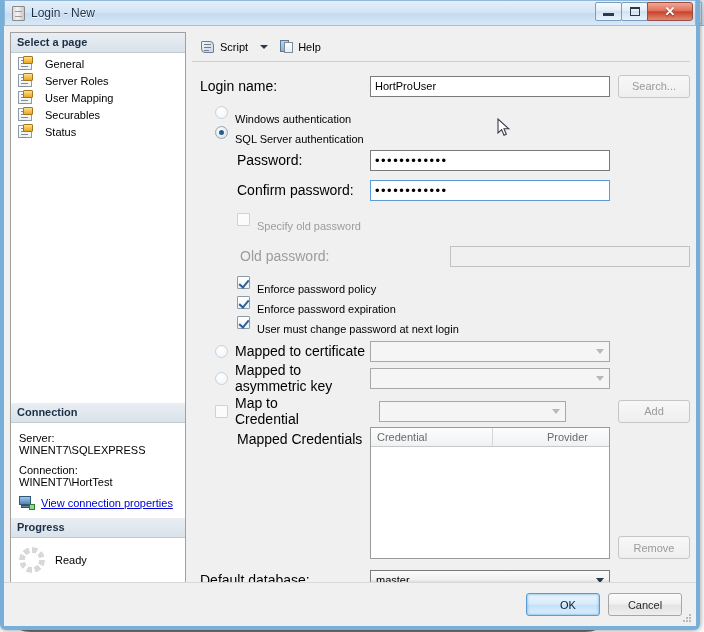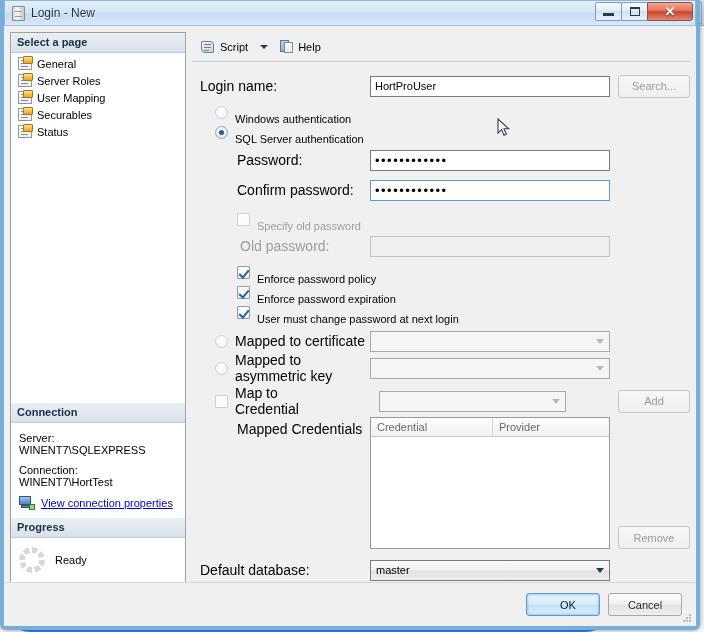--- a/index.html
+++ b/index.html
@@ -6,21 +6,21 @@
   html, body {
     margin: 0; padding: 0;
     width: 704px; height: 632px;
     overflow: hidden;
     font-family: "Liberation Sans", sans-serif;
     font-size: 11px;
   }
   #desktop {
     position: relative;
     width: 616px; height: 632px;
-    background: #3b82f6;
+    background: #737373;
     border-radius: 31px;
   }
   
   #bg-window {
     position: absolute; left: 268px; top: 0; width: 436px; height: 26px;
     background: linear-gradient(180deg,#ddeaf8 0%,#cfe1f5 55%,#c3d9f1 100%);
     border-bottom: 1px solid #9ab6d6;
     overflow: hidden;
   }
   #bg-blur-row1 {
@@ -111,21 +111,21 @@
     height: 551px;
   }
   .section-head {
     background: linear-gradient(180deg,#e9eef3 0%,#d9e2ea 100%);
     border-bottom: 1px solid #c0cad4;
     font-weight: bold; font-size: 11px; color: #1b2f46;
     padding: 3px 6px 4px 6px;
   }
   #page-list { padding: 2px 0 0 0; flex: 0 0 auto; }
   .page-item {
-    display: flex; align-items: center; gap: 5px;
+    display: flex; align-items: center; gap: 13px;
     padding: 1px 6px 1px 7px; height: 17px; cursor: default;
   }
   .page-item .lbl { font-size: 11px; color: #000; }
   .pg-icon {
     width: 14px; height: 13px; position: relative; flex: none;
     background: linear-gradient(180deg,#fdfdfd,#eef0f2);
     border: 1px solid #8e9aa6;
   }
   .pg-icon i { position:absolute; left:2px; width:7px; height:1px; background:#7f8c99; }
   .pg-icon i:nth-child(1){top:2px;} .pg-icon i:nth-child(2){top:5px;}
@@ -291,20 +291,21 @@
   }
   .combo .arr.dim { border-top-color: #b8b8b8; }
 
   #cred-grid {
     width: 240px; height: 132px; border: 1px solid #9a9a9a; background: #fff;
   }
   #cred-head {
     display: flex; height: 19px;
     background: linear-gradient(180deg,#fdfdfd,#eff1f3);
     border-bottom: 1px solid #c8c8c8;
+    gap: 48px;
   }
   #cred-head .c {
     font-size: 11px; color: #6a6a6a; padding: 3px 0 0 6px;
   }
   #cred-head .c1 { width: 122px; border-right: 1px solid #d6d6d6; }
 
   #footer {
     position: absolute; left: 0; right: 0; bottom: 0; height: 44px;
     background: #f0f0f0; border-top: 1px solid #d8d8d8;
     display: flex; align-items: center; justify-content: flex-end;
@@ -475,21 +476,21 @@
           <div class="row" style="margin-top:6px;">
             <div class="lbl-col indent">Confirm password:</div>
             <div class="textbox pwdots focused">••••••••••••</div>
           </div>
 
           <div class="opt-row" style="margin-top:7px;padding-left:45px;">
             <span class="check dim"></span>
             <span class="otxt dim">Specify old password</span>
           </div>
 
-          <div class="row" style="margin-top:5px;">
+          <div class="row" style="margin-top:15px;justify-content:space-between;">
             <div class="lbl-col indent2 dim">Old password:</div>
             <div class="textbox disabled"></div>
           </div>
 
           <div class="opt-row" style="margin-top:4px;padding-left:45px;">
             <span class="check checked"></span>
             <span class="otxt">Enforce password policy</span>
           </div>
           <div class="opt-row" style="padding-left:45px;">
             <span class="check checked"></span>

